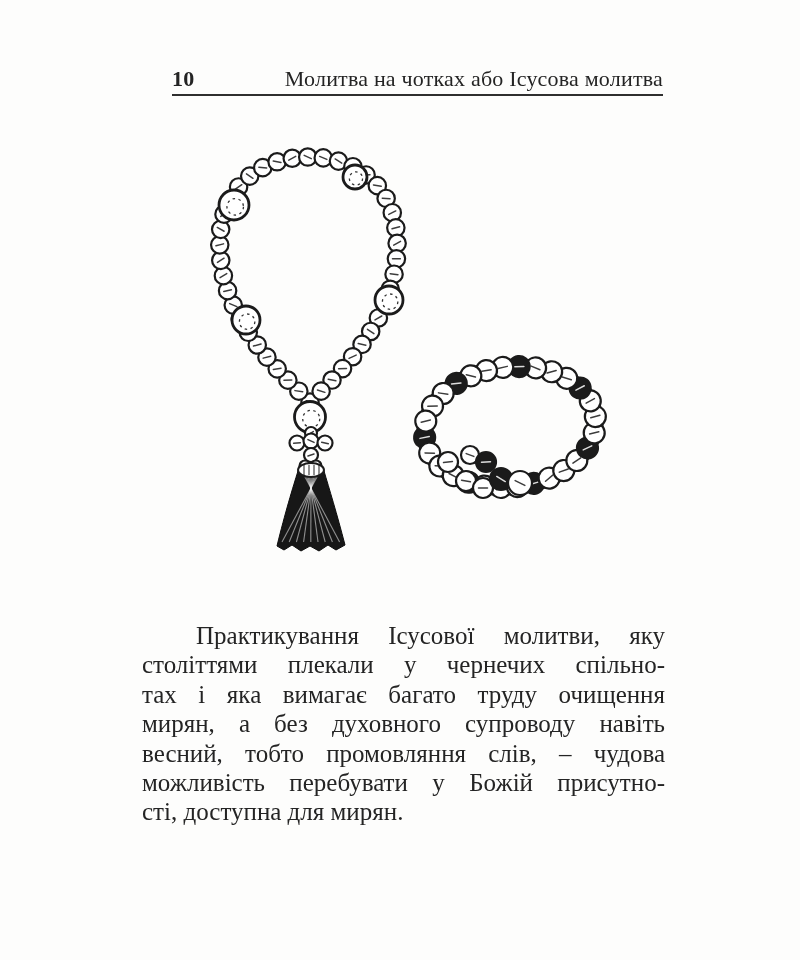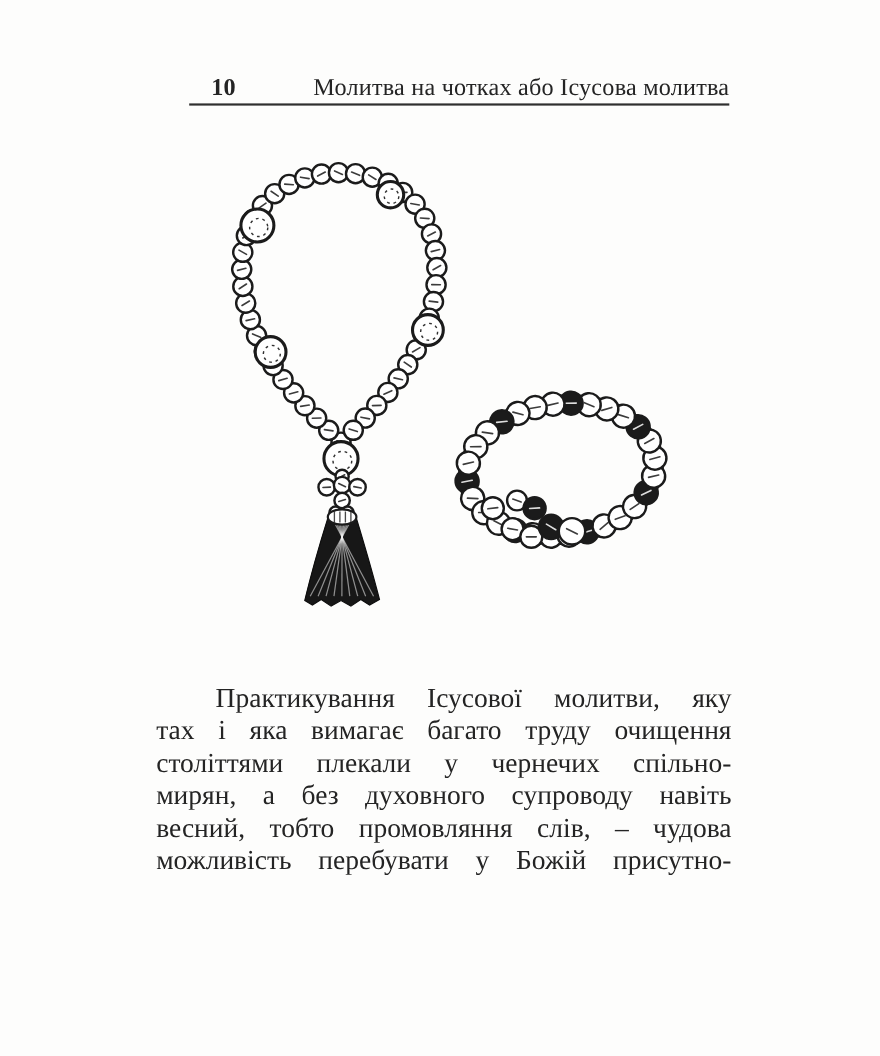--- a/index.html
+++ b/index.html
@@ -11,21 +11,21 @@
     overflow:hidden;
   }
   .page { position:relative; width:800px; height:960px; }
 
   
   .hdr {
     position:absolute; left:172px; top:66px; width:491px;
     display:flex; justify-content:space-between; align-items:baseline;
     font-size:22px; line-height:26px; letter-spacing:0.2px;
   }
-  .hdr .num { font-weight:bold;margin-left:20px; }
+  .hdr .num { font-weight:bold; }
   .hdr-rule {
     position:absolute; left:172px; top:94px; width:491px; height:2px;
     background:#2f2f2f;
   }
 
   
   svg.illu { position:absolute; left:0; top:0; }
 
   
   .para {
@@ -249,20 +249,21 @@
         <line x1="478.5" y1="488" x2="487.5" y2="488" stroke="#1b1b1b" stroke-width="1.5" stroke-linecap="round" opacity="0.85" transform="rotate(0 483 488)"></line>
         <circle cx="501" cy="479" r="11" fill="#1b1b1b" stroke="#1b1b1b" stroke-width="2.2"></circle>
         <line x1="496.05" y1="479" x2="505.95" y2="479" stroke="#fff" stroke-width="1.5" stroke-linecap="round" opacity="0.85" transform="rotate(31 501 479)"></line>
         <circle cx="520" cy="483" r="12" fill="#ffffff" stroke="#1b1b1b" stroke-width="2.2"></circle>
         <line x1="514.6" y1="483" x2="525.4" y2="483" stroke="#1b1b1b" stroke-width="1.5" stroke-linecap="round" opacity="0.85" transform="rotate(26 520 483)"></line>
       </g>
     </svg>
 
   <div class="para">
     <div class="jline first">Практикування Ісусової молитви, яку</div>
+    <div class="jline">століттями плекали у чернечих спільно-</div>
     <div class="jline">тах і яка вимагає багато труду очищення</div>
-    <div class="jline">століттями плекали у чернечих спільно-</div>
     <div class="jline">мирян, а без духовного супроводу навіть</div>
     <div class="jline">весний, тобто промовляння слів, – чудова</div>
     <div class="jline">можливість перебувати у Божій присутно-</div>
+    <div class="jline last">сті, доступна для мирян.</div>
   </div>
 
 </div>
 
 </body></html>

